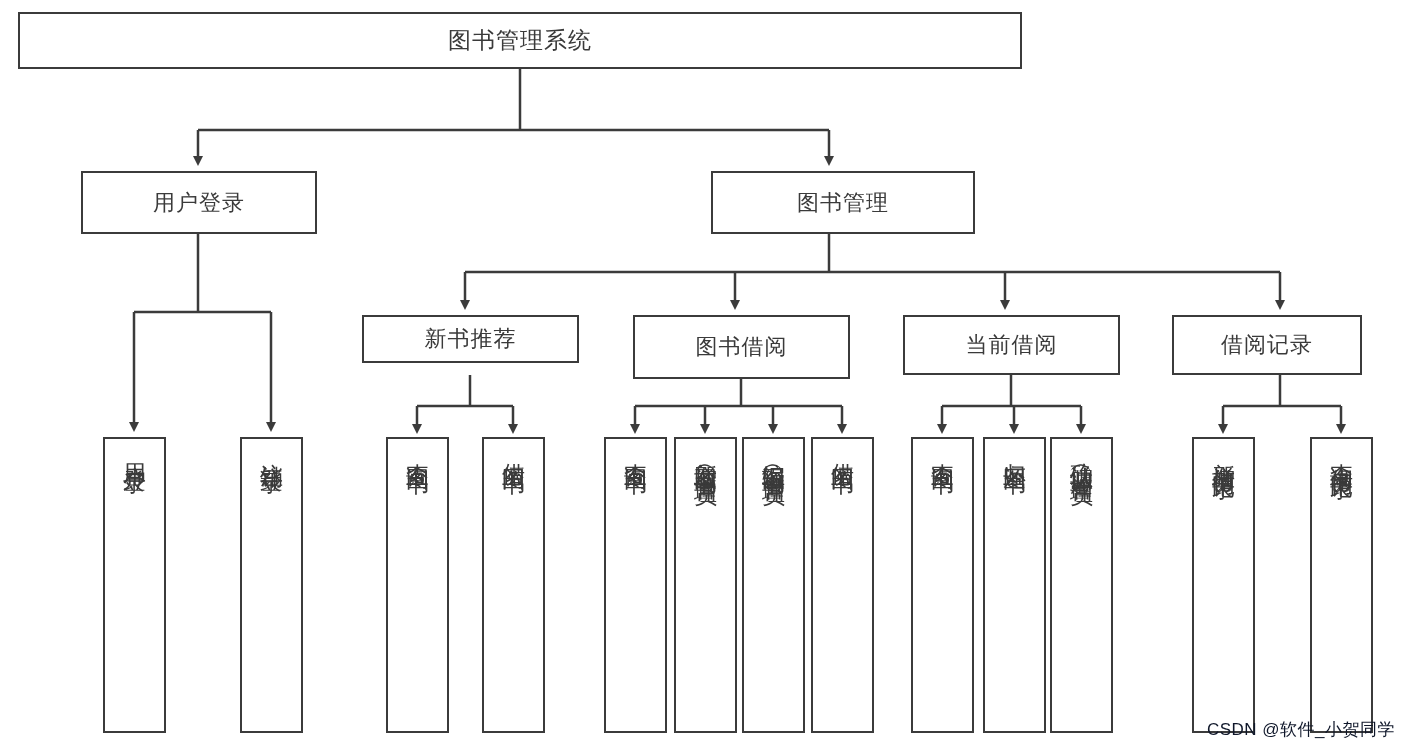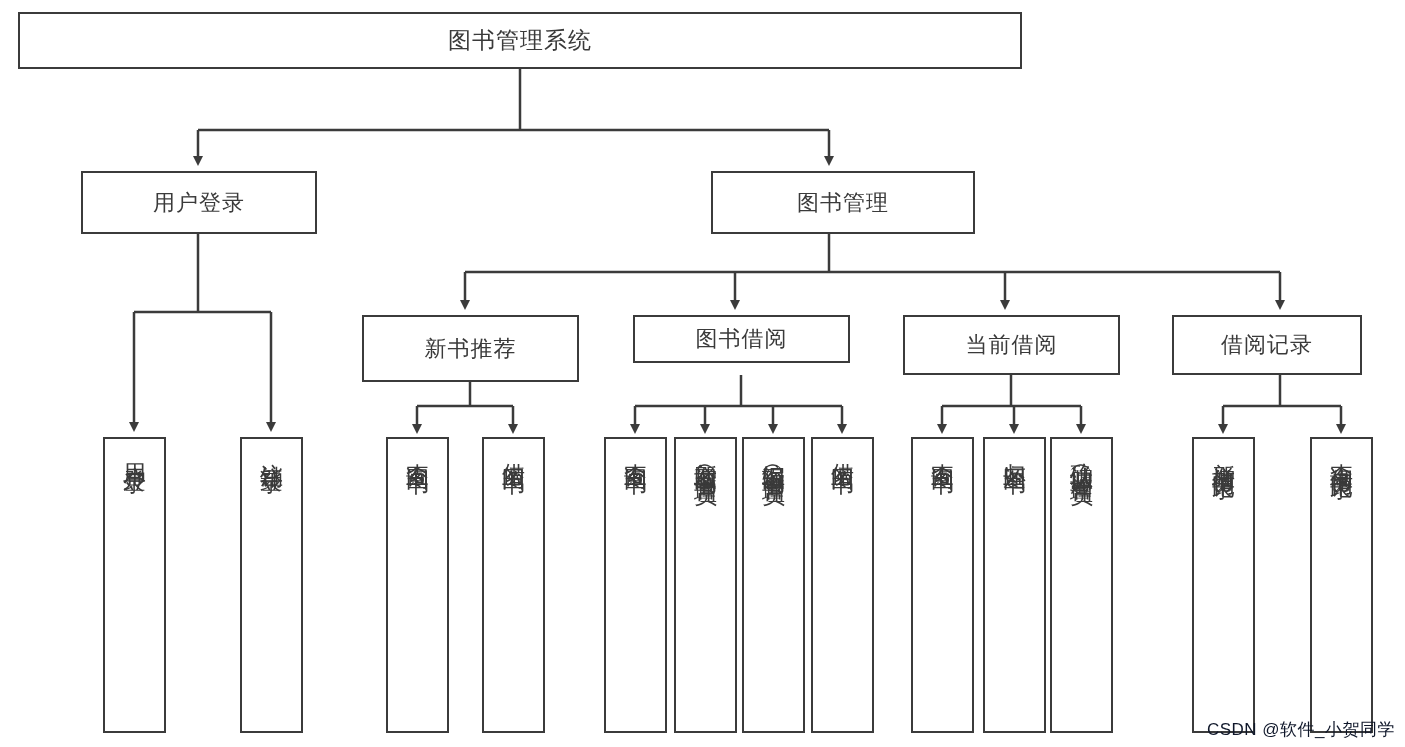--- a/index.html
+++ b/index.html
@@ -120,24 +120,24 @@
 
   <div id="l2-layer">
       <div class="node" style="left: 81px; top: 171px; width: 236px; height: 63px;">
         <span class="label">用户登录</span>
       </div>
       <div class="node" style="left: 711px; top: 171px; width: 264px; height: 63px;">
         <span class="label">图书管理</span>
       </div>
     </div>
   <div id="l3-layer">
-      <div class="node" style="left: 362px; top: 315px; width: 217px; height: 67px;">
+      <div class="node" style="left: 362px; top: 315px; width: 217px; height: 48px;">
         <span class="label">新书推荐</span>
       </div>
-      <div class="node" style="left: 633px; top: 315px; width: 217px; height: 48px;">
+      <div class="node" style="left: 633px; top: 315px; width: 217px; height: 64px;">
         <span class="label">图书借阅</span>
       </div>
       <div class="node" style="left: 903px; top: 315px; width: 217px; height: 60px;">
         <span class="label">当前借阅</span>
       </div>
       <div class="node" style="left: 1172px; top: 315px; width: 190px; height: 60px;">
         <span class="label">借阅记录</span>
       </div>
     </div>
   <div id="leaf-layer">

